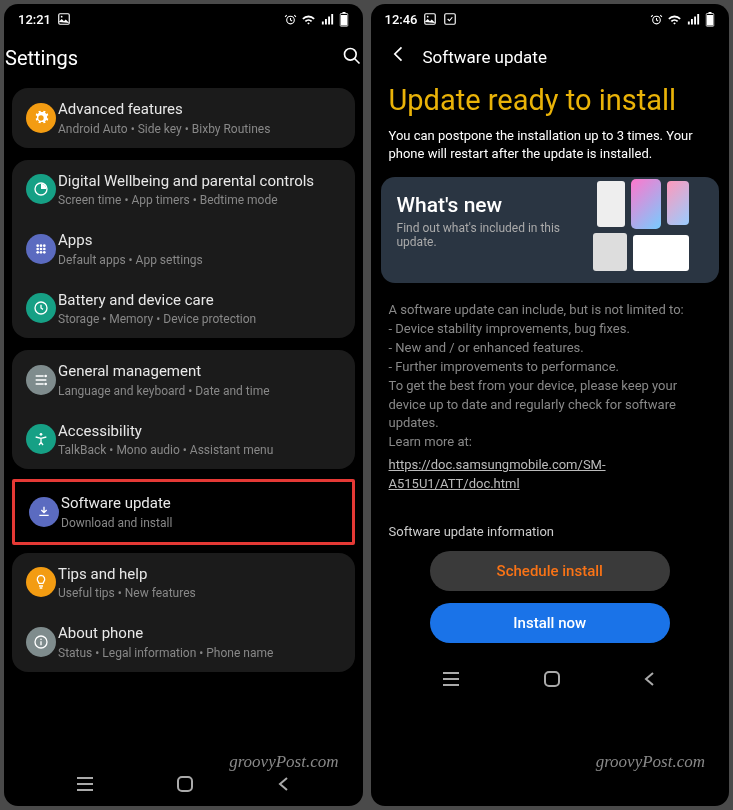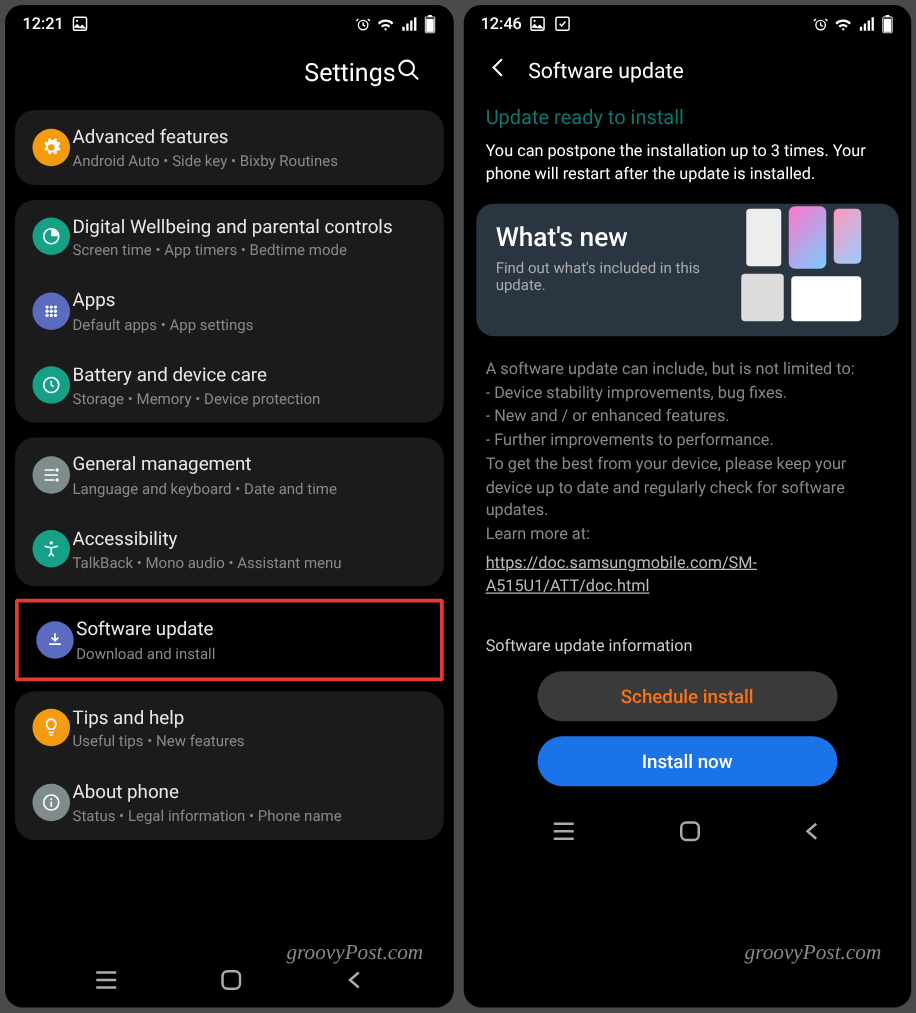--- a/index.html
+++ b/index.html
@@ -2,36 +2,36 @@
 <html><head>
 <meta charset="utf-8">
 <style>
 * { margin: 0; padding: 0; box-sizing: border-box; font-family: -apple-system, BlinkMacSystemFont, "Segoe UI", Roboto, sans-serif; }
 body { background: #4a4a4a; width: 733px; height: 810px; display: flex; gap: 8px; padding: 4px; }
 .phone { flex: 1; background: #000; border-radius: 14px; overflow: hidden; display: flex; flex-direction: column; position: relative; }
 .statusbar { height: 30px; display: flex; align-items: center; justify-content: space-between; padding: 0 14px; color: #fff; font-size: 13px; font-weight: 500; }
 .status-left { display: flex; align-items: center; gap: 6px; }
 .status-right { display: flex; align-items: center; gap: 4px; }
 .status-icon { display: inline-flex; }
-.header { padding: 12px 26px 18px; color: #fff; display: flex; align-items: center; justify-content: flex-end; }
+.header { padding: 12px 1px 18px; color: #fff; display: flex; align-items: center; justify-content: space-between; }
 .header h1 { font-size: 20px; font-weight: 400; }
 .back-btn { color: #fff; font-size: 22px; margin-right: 14px; cursor: pointer; }
 .search-btn { color: #fff; cursor: pointer; }
 .content { flex: 1; overflow: hidden; padding: 0 8px; }
 .group { background: #1b1b1b; border-radius: 16px; margin-bottom: 12px; overflow: hidden; }
 .item { display: flex; align-items: center; padding: 12px 14px; gap: 2px; cursor: pointer; }
 .item.highlighted { border: 3px solid #e53935; border-radius: 2px; background: #000; margin: -2px 0px 8px; }
 .icircle { width: 30px; height: 30px; border-radius: 50%; display: flex; align-items: center; justify-content: center; flex-shrink: 0; }
 .icircle svg { width: 16px; height: 16px; fill: #fff; }
 .itxt { flex: 1; min-width: 0; }
 .ititle { color: #e8e8e8; font-size: 15px; line-height: 1.3; }
 .isub { color: #888; font-size: 12px; margin-top: 2px; }
 .page2-header { padding: 10px 18px; display: flex; align-items: center; color: #fff; }
 .page2-header h2 { font-size: 17px; font-weight: 400; }
-.page2-title { color: #0f766e; font-size: 16px; font-weight: 400; padding: 4px 18px 10px; }
+.page2-title { color: #eab308; font-size: 29px; font-weight: 400; padding: 4px 18px 10px; }
 .page2-desc { color: #ffffff; font-size: 13px; padding: 0 18px 14px; line-height: 1.4; }
 .whatsnew { background: #2a3542; border-radius: 14px; margin: 0 10px 10px; padding: 16px; position: relative; height: 106px; overflow: hidden; }
 .whatsnew-title { color: #fff; font-size: 21px; font-weight: 500; }
 .whatsnew-sub { color: #aaa; font-size: 12px; margin-top: 4px; max-width: 60%; }
 .wn-art { position: absolute; right: 8px; top: 8px; bottom: 8px; width: 120px; }
 .wn-art .p { position: absolute; background: #fff; border-radius: 3px; }
 .detail { color: #888; font-size: 13px; padding: 8px 18px 8px; line-height: 1.45; }
 .detail .link { color: #bbb; text-decoration: underline; display: inline-block; margin-top: 4px; }
 .info-section { color: #ccc; font-size: 13px; padding: 22px 18px 0; }
 .btn-area { padding: 12px 18px 6px; }

